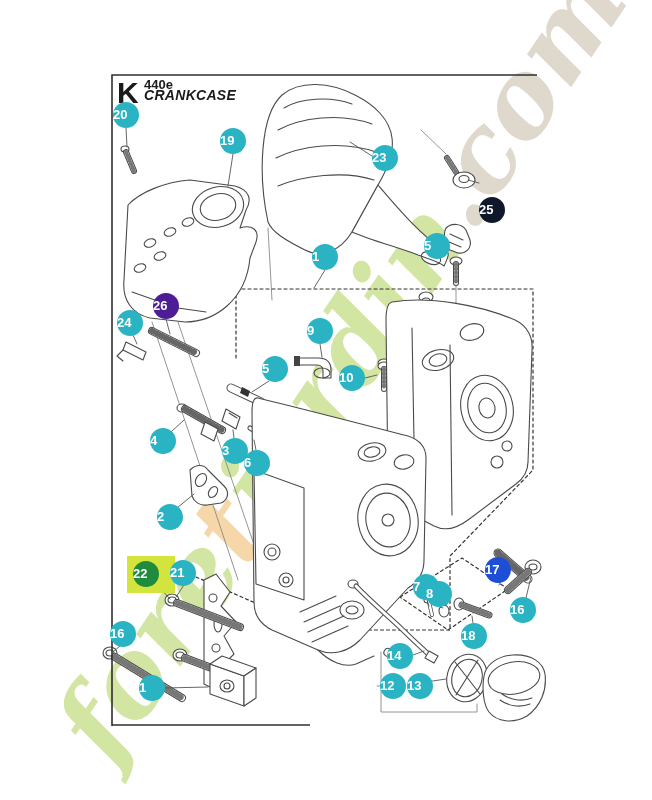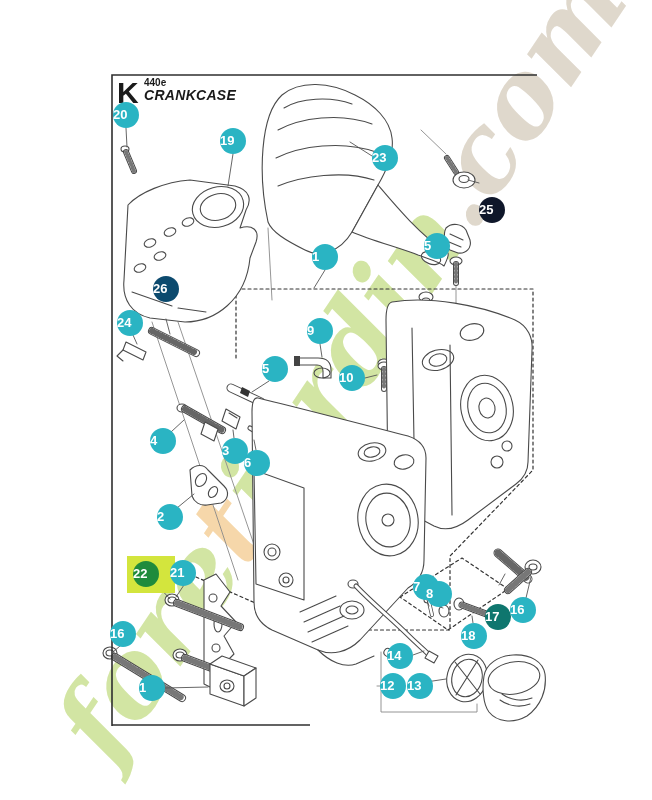--- a/index.html
+++ b/index.html
@@ -4,21 +4,21 @@
 <style>
   html,body{margin:0;padding:0;}
   body{
     width:652px;height:800px;position:relative;background:#ffffff;overflow:hidden;
     font-family:"Liberation Sans", sans-serif;
   }
   #stage{position:absolute;left:0;top:0;width:652px;height:800px;}
   svg{position:absolute;left:0;top:0;}
   .hdr{position:absolute;color:#1a1a1a;}
   #hdr-k{left:117px;top:76px;font-size:30px;font-weight:bold;}
-  #hdr-model{left:144px;top:77px;font-size:10px;font-weight:bold;}
+  #hdr-model{left:144px;top:77px;font-size:13px;font-weight:bold;}
   #hdr-title{left:144px;top:87px;font-size:14px;font-weight:bold;letter-spacing:.3px;font-style:italic;}
   .callout{
     position:absolute;width:26px;height:26px;border-radius:50%;
     color:#fff;font-size:13px;font-weight:bold;text-align:left;line-height:26px;
     box-sizing:border-box;cursor:pointer;
   }
   .callout-square{position:absolute;width:48px;height:37px;}
 </style>
 </head>
 <body>
@@ -323,37 +323,37 @@
   <div class="hdr" id="hdr-model">440e</div>
   <div class="hdr" id="hdr-title">CRANKCASE</div>
 
   <div id="callout-layer">
       <div class="callout" style="left: 113px; top: 102px; background: rgb(42, 180, 195);">20</div>
       <div class="callout" style="left: 220px; top: 128px; background: rgb(42, 180, 195);">19</div>
       <div class="callout" style="left: 372px; top: 145px; background: rgb(42, 180, 195);">23</div>
       <div class="callout" style="left: 479px; top: 169px; background: #0f172a; margin-top: 28px;">25</div>
       <div class="callout" style="left: 424px; top: 233px; background: rgb(42, 180, 195);">5</div>
       <div class="callout" style="left: 312px; top: 244px; background: rgb(42, 180, 195);">1</div>
-      <div class="callout" style="left: 153px; top: 276px; background: #0c4a6e;">26</div>
+      <div class="callout" style="left: 153px; top: 293px; background: #4c1d95;">26</div>
       <div class="callout" style="left: 117px; top: 310px; background: rgb(42, 180, 195);">24</div>
       <div class="callout" style="left: 307px; top: 318px; background: rgb(42, 180, 195);">9</div>
       <div class="callout" style="left: 262px; top: 356px; background: rgb(42, 180, 195);">5</div>
       <div class="callout" style="left: 339px; top: 365px; background: rgb(42, 180, 195);">10</div>
       <div class="callout" style="left: 150px; top: 428px; background: rgb(42, 180, 195);">4</div>
       <div class="callout" style="left: 222px; top: 438px; background: rgb(42, 180, 195);">3</div>
       <div class="callout" style="left: 244px; top: 450px; background: rgb(42, 180, 195);">6</div>
       <div class="callout" style="left: 157px; top: 504px; background: rgb(42, 180, 195);">2</div>
       <div class="callout-square" style="left: 127px; top: 556px; background: rgb(211, 229, 61);">
         <div class="callout" style="left: 6px; top: 5px; background: rgb(31, 139, 60);">22</div>
       </div>
       <div class="callout" style="left: 170px; top: 560px; background: rgb(42, 180, 195);">21</div>
       <div class="callout" style="left: 110px; top: 621px; background: rgb(42, 180, 195);">16</div>
       <div class="callout" style="left: 139px; top: 675px; background: rgb(42, 180, 195);">1</div>
       <div class="callout" style="left: 413px; top: 574px; background: rgb(42, 180, 195);">7</div>
       <div class="callout" style="left: 426px; top: 581px; background: rgb(42, 180, 195);">8</div>
-      <div class="callout" style="left: 485px; top: 604px; background: #0f766e;">17</div>
+      <div class="callout" style="left: 485px; top: 557px; background: #1d4ed8;">17</div>
       <div class="callout" style="left: 510px; top: 597px; background: rgb(42, 180, 195);">16</div>
       <div class="callout" style="left: 461px; top: 623px; background: rgb(42, 180, 195);">18</div>
       <div class="callout" style="left: 387px; top: 643px; background: rgb(42, 180, 195);">14</div>
       <div class="callout" style="left: 350px; top: 673px; background: rgb(42, 180, 195); margin-left: 30px;">12</div>
       <div class="callout" style="left: 387px; top: 673px; background: rgb(42, 180, 195); margin-left: 20px;">13</div>
     </div>
 </div>
 
 </body></html>

